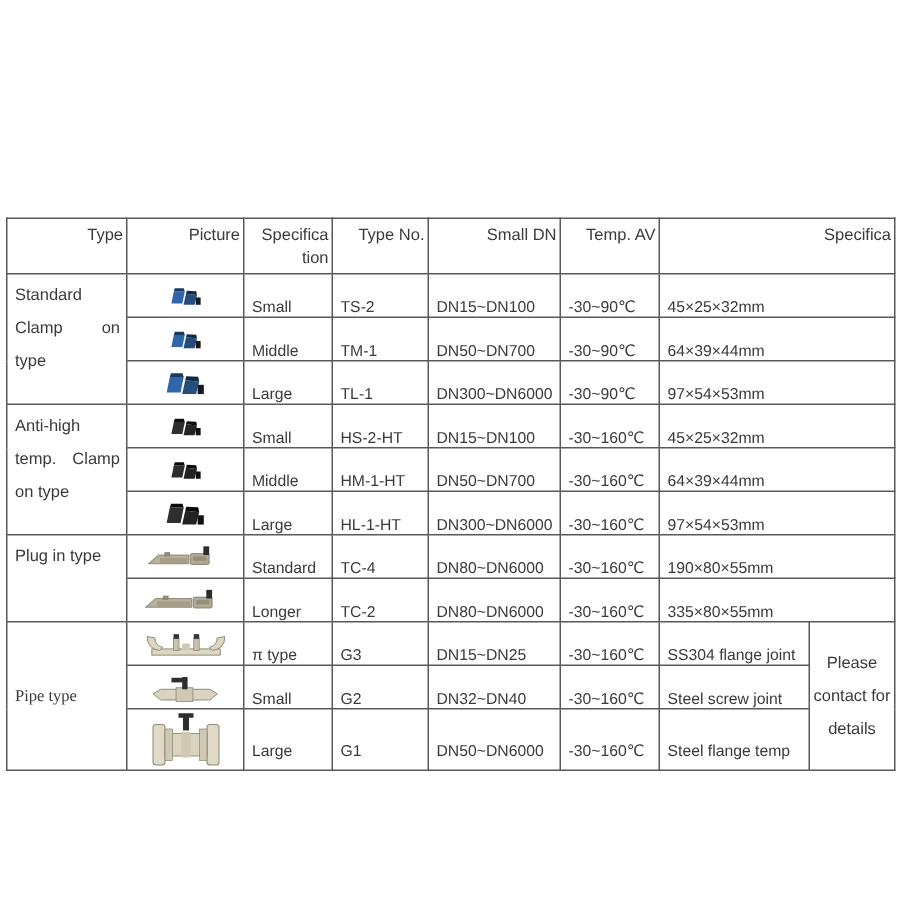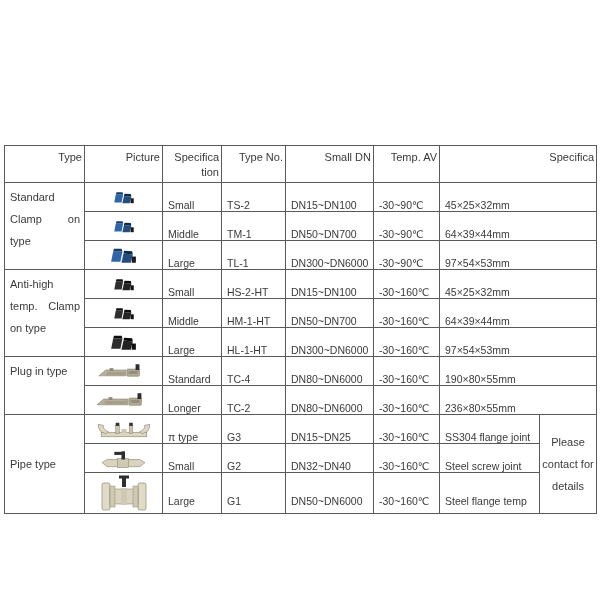--- a/index.html
+++ b/index.html
@@ -20,21 +20,21 @@
     overflow:hidden;
   }
   th.head{
     text-align:right;vertical-align:top;
     padding:4px 2px 0 5px;line-height:15px;
   }
   td.group{
     text-align:justify;vertical-align:top;
     padding:3px 4px 0 5px;line-height:22px;
   }
-  td.group.mid{vertical-align:middle;padding-top:0;line-height:14px;text-align:left;}
+  td.group.mid{vertical-align:middle;padding-top:0;line-height:14px;text-align:left;font-family:Liberation Serif, serif;}
   td.val{
     padding:16px 2px 0 5px;vertical-align:middle;
     font-size:10.5px;white-space:nowrap;
   }
   td.pic{
     padding:0;text-align:center;vertical-align:middle;line-height:0;
   }
   td.note{
     text-align:center;vertical-align:middle;
     line-height:22px;padding:0 2px;
@@ -193,21 +193,21 @@
         <rect x="14" y="5" width="4" height="3" fill="#8f8a77"></rect>
         <rect x="35" y="6" width="13" height="7.5" rx="1" fill="#b0aa93" stroke="#847f6c" stroke-width="0.6"></rect>
         <rect x="44" y="1" width="4" height="6" fill="#2c2c2c"></rect>
         <rect x="37" y="8" width="9" height="3" fill="#948f7c"></rect>
       </svg>
     </td>
     <td class="val">Longer</td>
     <td class="val">TC-2</td>
     <td class="val">DN80~DN6000</td>
     <td class="val">-30~160℃</td>
-    <td class="val" colspan="2">236×80×55mm</td>
+    <td class="val" colspan="2">335×80×55mm</td>
   </tr>
 
   <tr style="height:27px">
     <td class="group mid" rowspan="3">Pipe type</td>
     <td class="pic">
       <svg width="58" height="21" viewBox="0 0 56 20">
         <rect x="6" y="13" width="44" height="4" fill="#dcd6c2" stroke="#8a8572" stroke-width="0.6"></rect>
         <path d="M11,14 Q3,13 3,5 L8,6 Q8,11 13,12 Z" fill="#dcd6c2" stroke="#8a8572" stroke-width="0.6"></path>
         <path d="M45,14 Q53,13 53,5 L48,6 Q48,11 43,12 Z" fill="#dcd6c2" stroke="#8a8572" stroke-width="0.6"></path>
         <rect x="20" y="6" width="3.5" height="8" fill="#c9c3ae" stroke="#8a8572" stroke-width="0.5"></rect>

